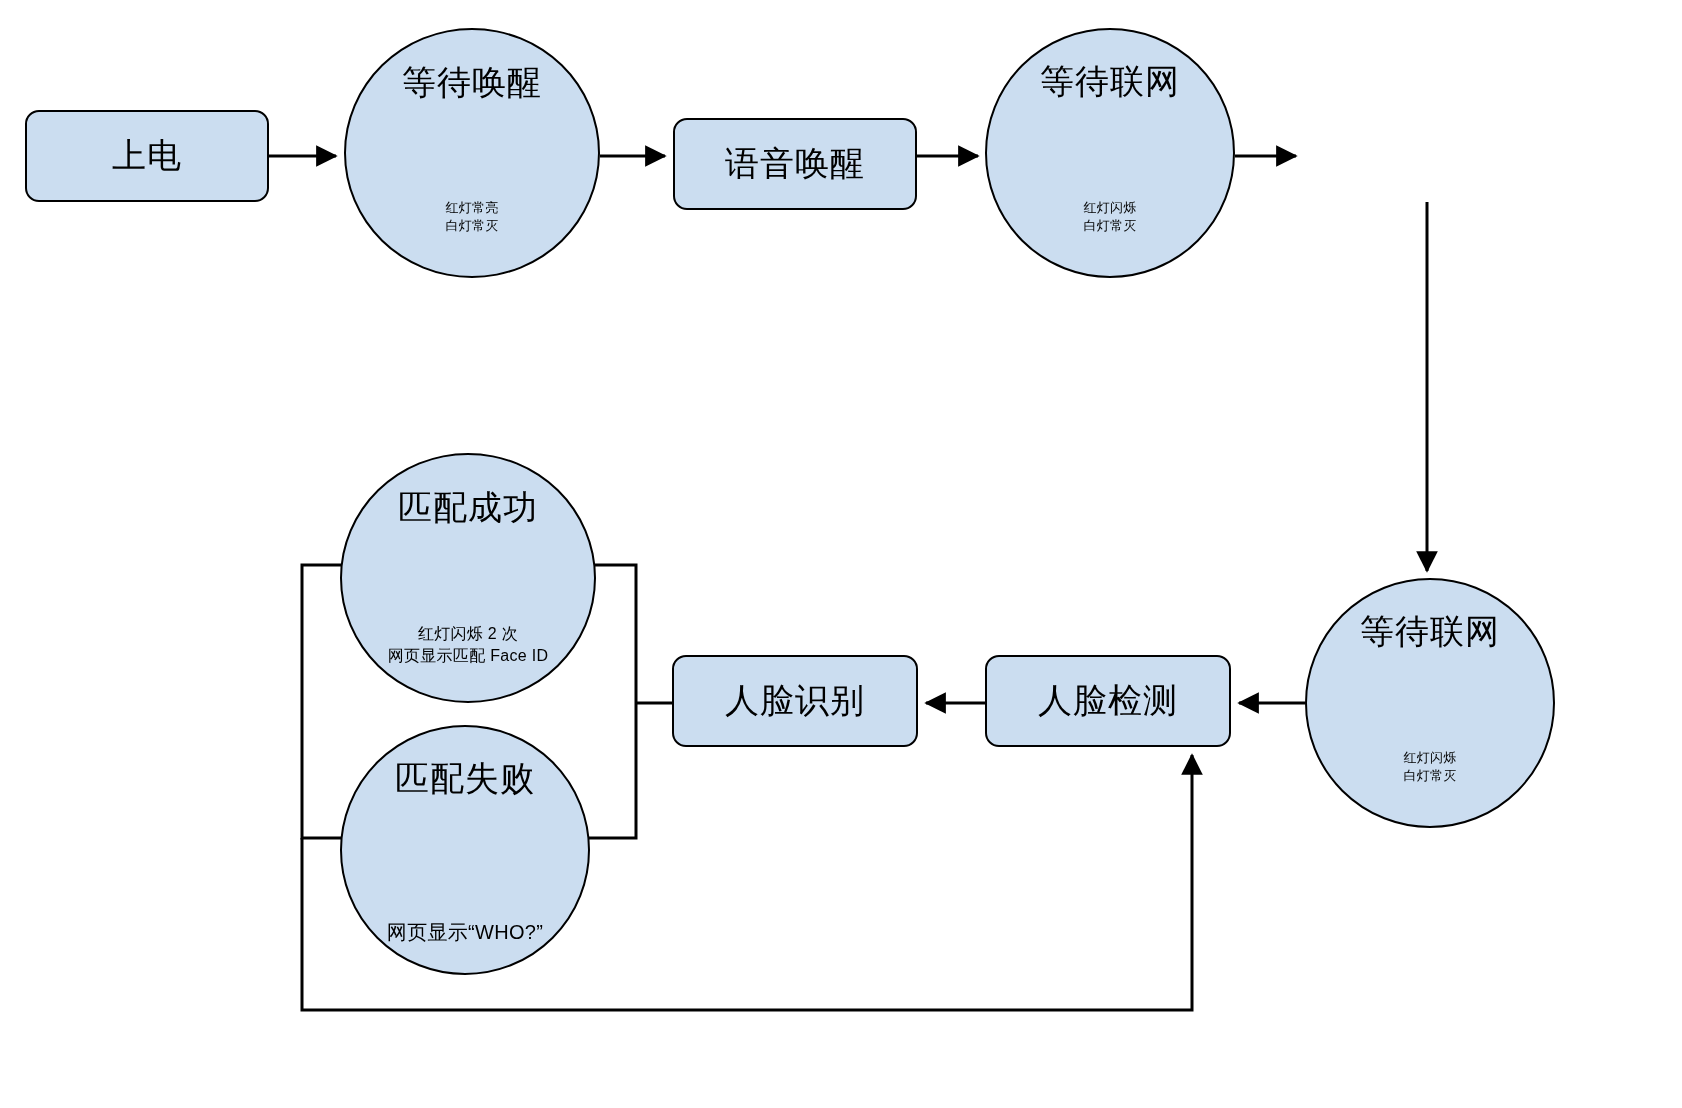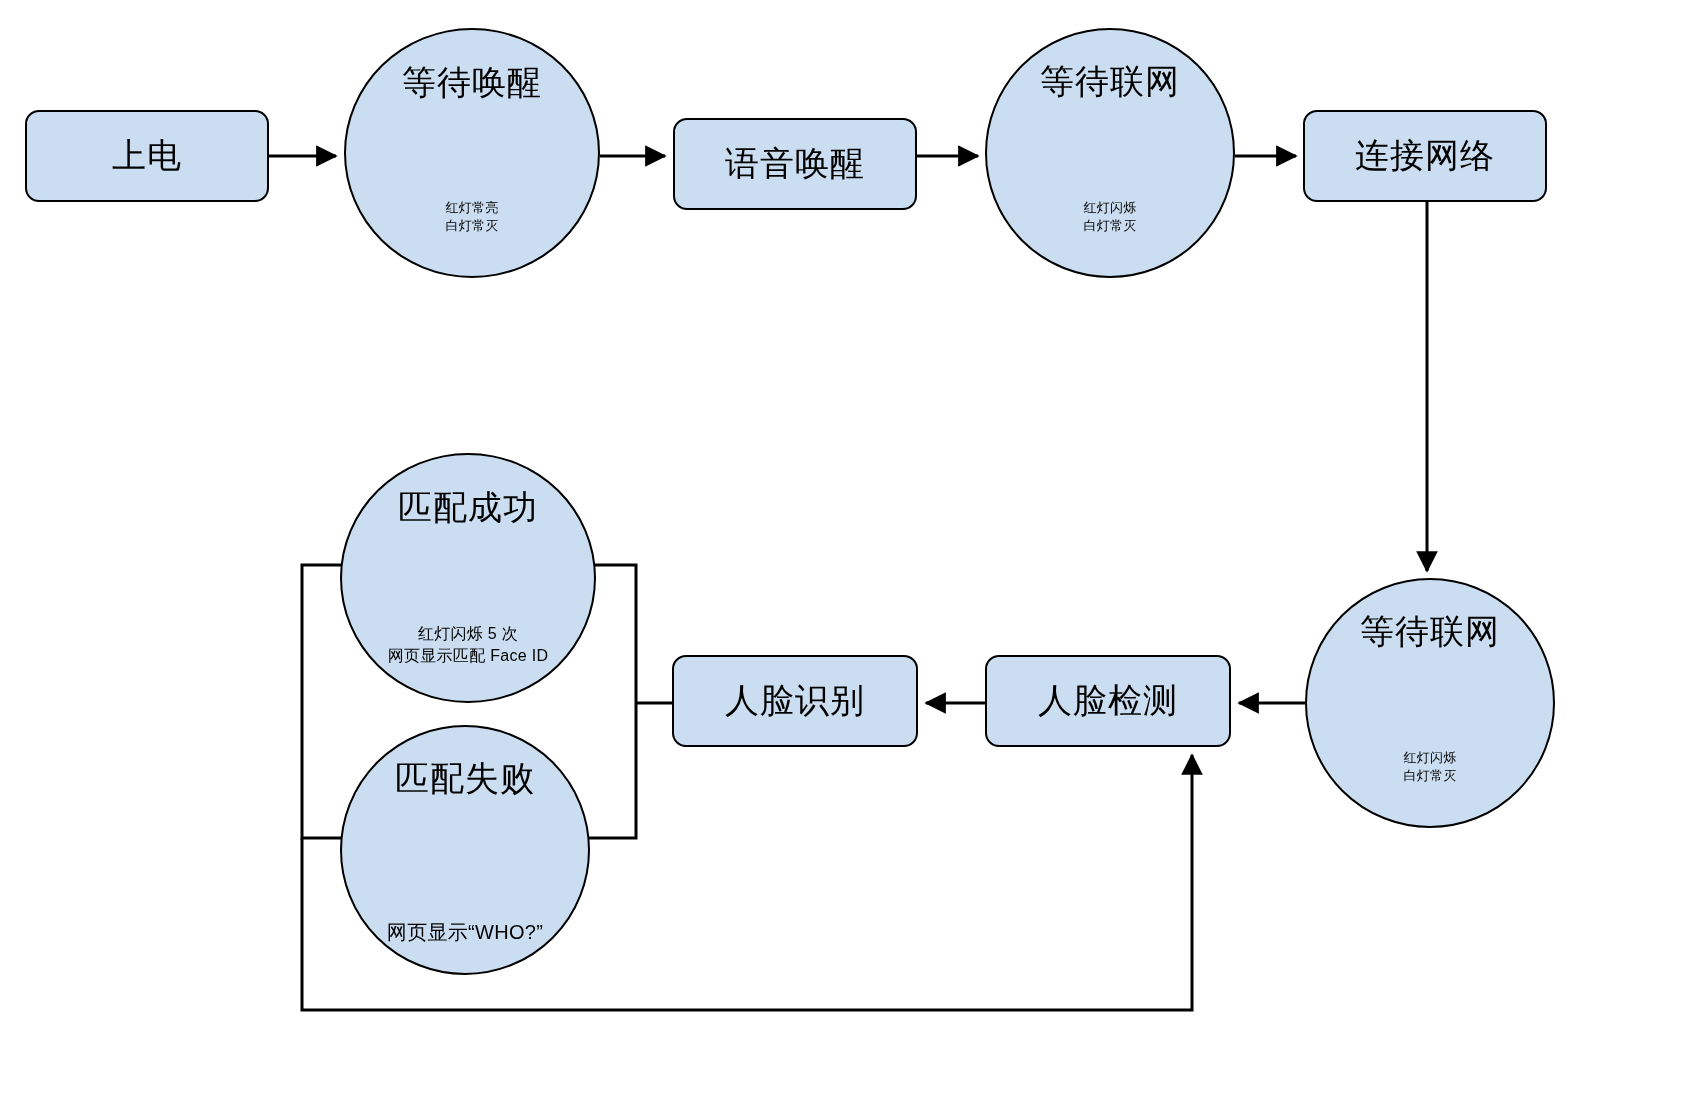--- a/index.html
+++ b/index.html
@@ -121,41 +121,38 @@
   <div class="node box" style="left:673px; top:118px; width:244px; height:92px;">
     <div class="node-title">语音唤醒</div>
   </div>
 
   <div class="node circle" style="left:985px; top:28px; width:250px; height:250px;">
     <div class="node-title">等待联网</div>
     <div class="node-sub">红灯闪烁
 白灯常灭</div>
   </div>
 
-  <div class="node box" style="left:1303px; top:110px; width:244px; height:92px;">
-    <div class="node-title">连接网络</div>
-  </div>
 
   <div class="node circle" style="left:1305px; top:578px; width:250px; height:250px;">
     <div class="node-title">等待联网</div>
     <div class="node-sub">红灯闪烁
 白灯常灭</div>
   </div>
 
   <div class="node box" style="left:985px; top:655px; width:246px; height:92px;">
     <div class="node-title">人脸检测</div>
   </div>
 
   <div class="node box" style="left:672px; top:655px; width:246px; height:92px;">
     <div class="node-title">人脸识别</div>
   </div>
 
   <div class="node circle success" style="left:340px; top:453px; width:256px; height:250px;">
     <div class="node-title">匹配成功</div>
-    <div class="node-sub">红灯闪烁 5 次
+    <div class="node-sub">红灯闪烁 2 次
 网页显示匹配 Face ID</div>
   </div>
 
   <div class="node circle fail" style="left:340px; top:725px; width:250px; height:250px;">
     <div class="node-title">匹配失败</div>
     <div class="node-sub">网页显示“WHO?”</div>
   </div>
 
 </div>
 

